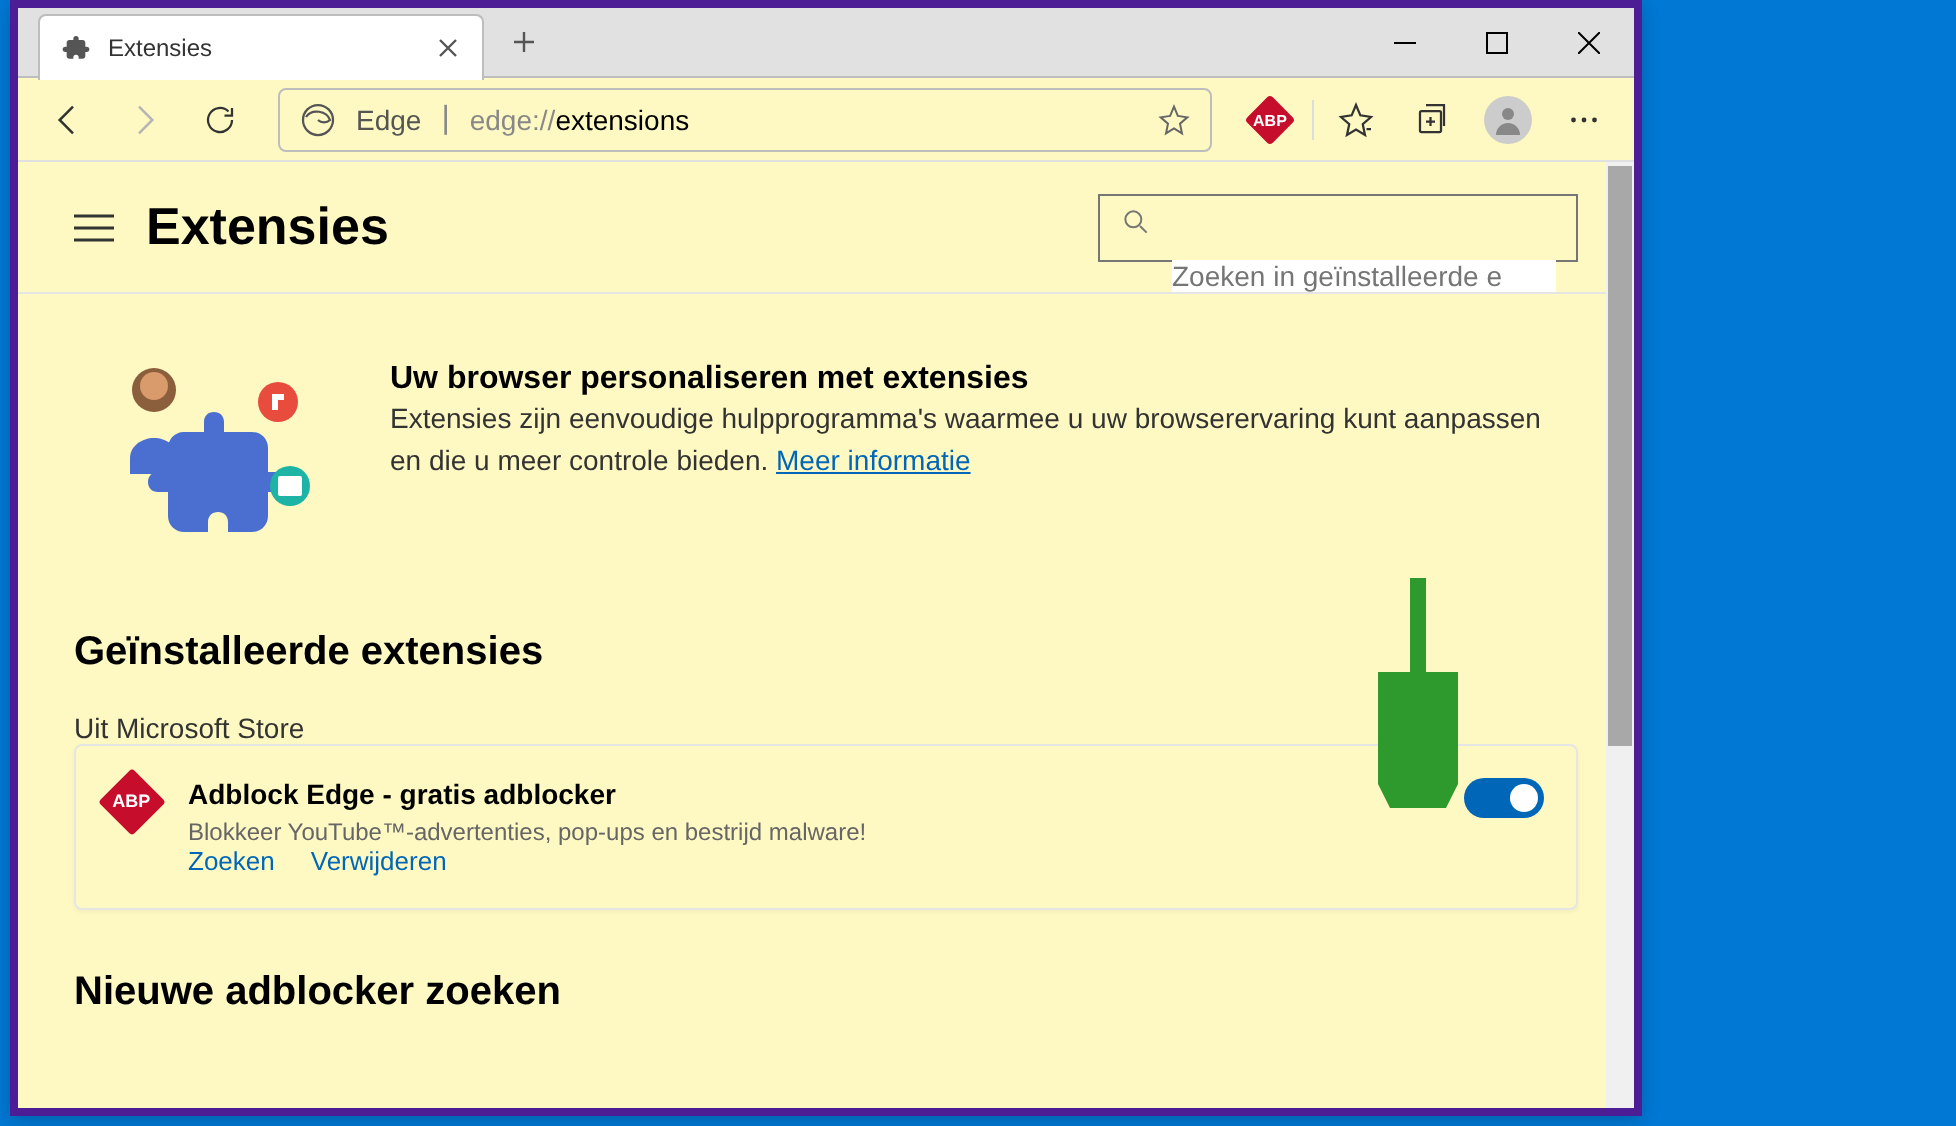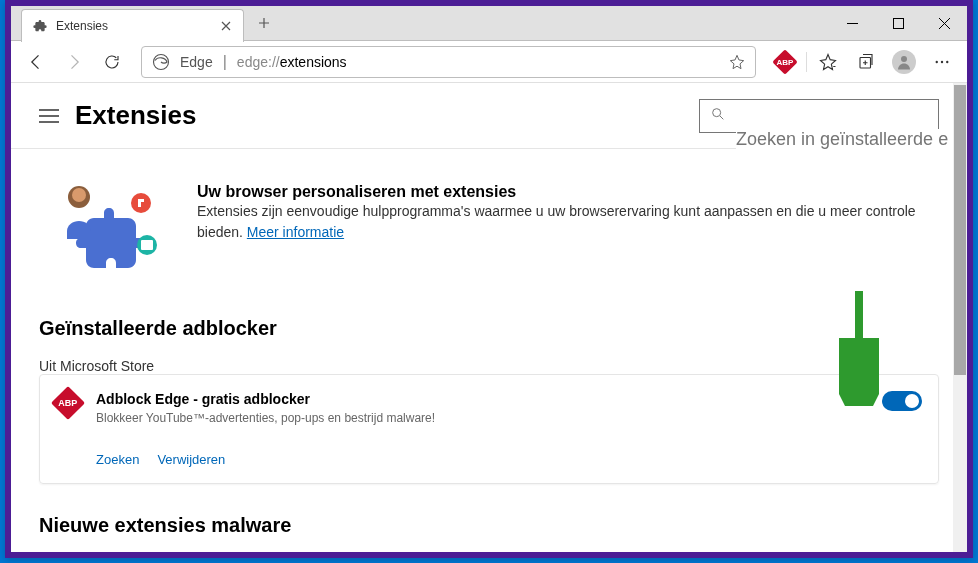--- a/index.html
+++ b/index.html
@@ -1,17 +1,17 @@
 <!DOCTYPE html>
 <html><head>
 <meta charset="utf-8">
 <style>
 * { box-sizing: border-box; margin: 0; padding: 0; font-family: "Segoe UI", Arial, sans-serif; }
 body { width: 978px; height: 563px; background: #0078d4; overflow: hidden; position: relative; }
-.window { position: absolute; left: 5px; top: 0; width: 968px; height: 558px; background: #ffffff; border: 6px solid #4c1d95; box-shadow: 0 2px 8px rgba(0,0,0,0.2); }
+.window { position: absolute; left: 5px; top: 0; width: 816px; height: 558px; background: #fef9c3; border: 4px solid #4c1d95; box-shadow: 0 2px 8px rgba(0,0,0,0.2); }
 .titlebar { height: 35px; background: #e1e1e1; display: flex; align-items: center; border-bottom: 1px solid #bdbdbd; }
 .tab { height: 33px; margin-left: 10px; background: #fff; display: flex; align-items: center; padding: 0 10px; gap: 8px; border-top-left-radius: 4px; border-top-right-radius: 4px; border: 1px solid #bdbdbd; border-bottom: none; position: relative; top: 2px; }
 .tab-icon { width: 16px; height: 16px; }
 .tab-title { font-size: 12px; color: #333; width: 155px; }
 .tab-close { width: 14px; height: 14px; display: flex; align-items: center; justify-content: center; cursor: pointer; color: #555; }
 .newtab { width: 28px; height: 28px; display: flex; align-items: center; justify-content: center; margin-left: 6px; color: #555; cursor: pointer; font-size: 16px; }
 .titlebar-spacer { flex: 1; }
 .win-controls { display: flex; }
 .win-btn { width: 46px; height: 30px; display: flex; align-items: center; justify-content: center; color: #000; cursor: pointer; }
 .win-btn svg { width: 11px; height: 11px; }
@@ -30,34 +30,34 @@
 .toolbar-sep { width: 1px; height: 20px; background: #ddd; }
 .abp-icon { width: 18px; height: 18px; background: #c70d2c; color: #fff; font-size: 8px; font-weight: bold; display: flex; align-items: center; justify-content: center; transform: rotate(45deg); border-radius: 2px; }
 .abp-icon span { transform: rotate(-45deg); }
 .avatar { width: 24px; height: 24px; border-radius: 50%; background: #ccc; display: flex; align-items: center; justify-content: center; }
 .content { height: calc(100% - 77px); overflow: hidden; position: relative; }
 .page-header { height: 66px; display: flex; align-items: center; padding: 0 28px; border-bottom: 1px solid #e5e5e5; }
 .hamburger { width: 20px; height: 14px; margin-right: 16px; cursor: pointer; }
 .page-title { font-size: 26px; font-weight: 600; color: #000; }
 .head-spacer { flex: 1; }
 .search-box { width: 240px; height: 34px; border: 1px solid #767676; display: flex; align-items: center; padding: 0 10px; gap: 10px; }
-.search-input { border: none; outline: none; font-size: 18px; flex: 1; color: #767676; margin-top: 48px; }
+.search-input { border: none; outline: none; font-size: 14px; flex: 1; color: #767676; margin-top: 48px; }
 .main-area { padding: 0 28px 28px 28px; height: calc(100% - 66px); overflow-y: auto; }
 .banner { display: flex; gap: 28px; padding: 34px 10px 10px 10px; }
 .banner-illus { width: 120px; height: 100px; position: relative; flex-shrink: 0; }
 .banner-text h2 { font-size: 16px; font-weight: 600; color: #000; }
 .banner-text p { font-size: 14px; color: #333; line-height: 1.5; }
 .banner-text a { color: #0067b8; text-decoration: underline; }
 .section-h { font-size: 20px; font-weight: 600; margin-top: 24px; margin-bottom: 18px; color: #000; }
 .store-label { font-size: 14px; color: #333; margin-bottom: 0; }
 .ext-card { border: 1px solid #e5e5e5; border-radius: 4px; padding: 16px; display: flex; gap: 16px; position: relative; box-shadow: 0 1px 2px rgba(0,0,0,0.05); }
 .ext-icon { width: 24px; height: 24px; flex-shrink: 0; }
 .ext-body { flex: 1; }
 .ext-name { font-size: 14px; font-weight: 600; color: #000; margin-bottom: 4px; }
-.ext-desc { font-size: 12px; color: #666; margin-bottom: 27px; }
+.ext-desc { font-size: 12px; color: #666; margin-bottom: 0; }
 .ext-links { display: flex; gap: 18px; }
 .ext-links a { font-size: 13px; color: #0067b8; text-decoration: none; cursor: pointer; }
 .toggle { width: 40px; height: 20px; background: #0067b8; border-radius: 10px; position: relative; cursor: pointer; flex-shrink: 0; }
 .toggle-knob { width: 14px; height: 14px; background: #fff; border-radius: 50%; position: absolute; top: 3px; right: 3px; }
 .scrollbar-track { position: absolute; right: 0; top: 0; width: 14px; height: 100%; background: #f0f0f0; }
 .scrollbar-thumb { position: absolute; right: 1px; top: 2px; width: 12px; height: 290px; background: #a8a8a8; border-radius: 0; }
 .arrow-annotation { position: absolute; right: 88px; top: 280px; pointer-events: none; }
 </style>
 </head>
 <body>
@@ -208,21 +208,21 @@
           </svg>
         </div>
         <div class="banner-text">
           <h2>Uw browser personaliseren met extensies</h2>
           <p>
             <span>Extensies zijn eenvoudige hulpprogramma's waarmee u uw browserervaring kunt aanpassen en die u meer controle bieden. </span><a href="#">Meer informatie</a>
           </p>
         </div>
       </div>
 
-      <h2 class="section-h">Geïnstalleerde adblocker</h2>
+      <h2 class="section-h">Geïnstalleerde extensies</h2>
       <div class="store-label">Uit Microsoft Store</div>
 
       <div class="ext-card">
         <div class="ext-icon">
           <div class="abp-icon" style="width:24px;height:24px;font-size:9px;">
               <span>ABP</span>
             </div>
         </div>
         <div class="ext-body">
           <div class="ext-name">Adblock Edge - gratis adblocker</div>
@@ -230,21 +230,21 @@
           <div class="ext-links">
             <a>Zoeken</a>
             <a>Verwijderen</a>
           </div>
         </div>
         <div class="toggle">
           <div class="toggle-knob"></div>
         </div>
       </div>
 
-      <h2 class="section-h" style="margin-top:30px;">Nieuwe extensies malware</h2>
+      <h2 class="section-h" style="margin-top:30px;">Nieuwe adblocker zoeken</h2>
     </div>
 
     <div class="scrollbar-track">
       <div class="scrollbar-thumb"></div>
     </div>
   </div>
 
   <div class="arrow-annotation">
     <svg width="40" height="120" viewBox="0 0 40 120">
       <defs>

